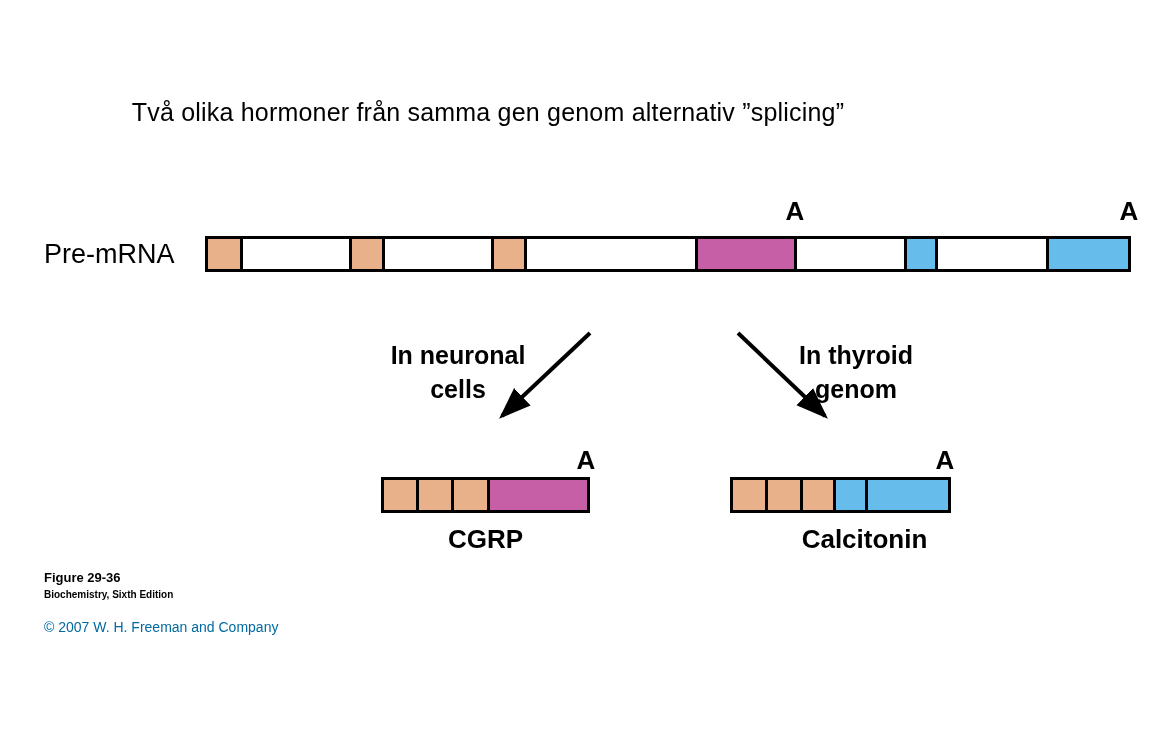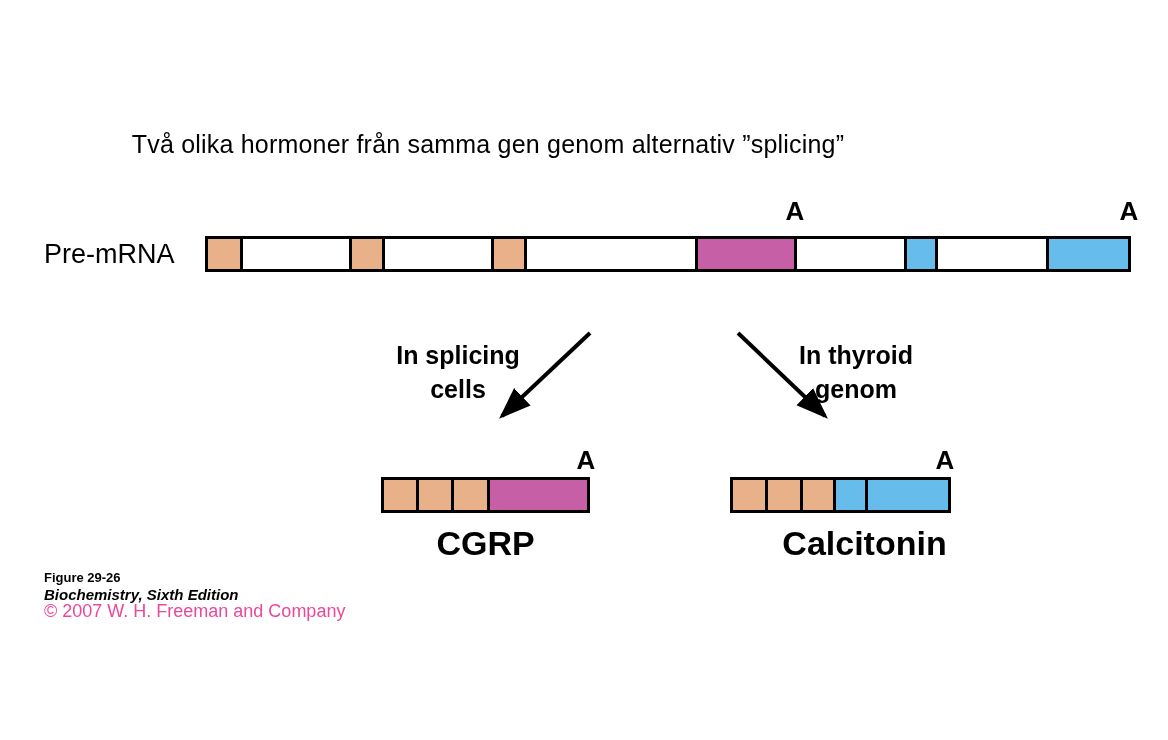--- a/index.html
+++ b/index.html
@@ -12,21 +12,20 @@
     font-family: "Liberation Sans", sans-serif;
     color: #000;
   }
   .abs { position: absolute; }
 
   .slide-title {
     top: 98px; left: 0; width: 976px;
     text-align: center;
     font-size: 25px;
     letter-spacing: 0.2px;
-    margin-top: 32px;
   }
 
   .pre-mrna-label {
     left: 44px; top: 239px;
     font-size: 27px;
     font-weight: normal;
   }
 
   .bar {
     display: flex;
@@ -61,31 +60,31 @@
   }
   .branch-neuronal { left: 368px; top: 338px; width: 180px; }
   .branch-thyroid  { left: 772px; top: 338px; width: 168px; }
 
   .arrow-layer {
     left: 0; top: 0; width: 1168px; height: 740px;
     pointer-events: none;
   }
 
   .product-label {
-    font-size: 34px;
+    font-size: 26px;
     font-weight: bold;
     text-align: center;
   }
   .label-cgrp { left: 381px; top: 524px; width: 209px; }
   .label-calc { left: 754px; top: 524px; width: 221px; }
 
   .caption { left: 44px; top: 569px; line-height: 17px; }
   .caption .fig    { font-size: 13px; font-weight: bold; }
-  .caption .src    { font-size: 15px; font-weight: bold; font-style: italic; }
-  .caption .copy   { font-size: 18px; color: #ec4899; margin-top: 0; }
+  .caption .src    { font-size: 10px; font-weight: bold; }
+  .caption .copy   { font-size: 14px; color: #0369a1; margin-top: 16px; }
 </style>
 </head>
 <body>
 
 <div class="canvas">
 
   <div class="abs slide-title">Två olika hormoner från samma gen genom alternativ ”splicing”</div>
 
   <div class="abs pre-mrna-label">Pre-mRNA</div>
 
@@ -109,21 +108,21 @@
   <svg class="abs arrow-layer" width="1168" height="740">
     <defs>
       <marker id="ah" markerWidth="10" markerHeight="8" refX="7" refY="3" orient="auto" markerUnits="strokeWidth">
         <path d="M0,0 L8,3 L0,6 Z" fill="#000"></path>
       </marker>
     </defs>
     <line x1="590" y1="333" x2="502" y2="416" stroke="#000" stroke-width="4" marker-end="url(#ah)"></line>
     <line x1="738" y1="333" x2="825" y2="416" stroke="#000" stroke-width="4" marker-end="url(#ah)"></line>
   </svg>
 
-  <div class="abs branch-label branch-neuronal">In splicing cells</div>
+  <div class="abs branch-label branch-neuronal">In neuronal cells</div>
   <div class="abs branch-label branch-thyroid">In thyroid genom</div>
 
   <div class="abs poly-a a-cgrp">A</div>
   <div class="abs bar bar-cgrp">
       <div class="segment" style="flex: 33 1 0px; background: rgb(232, 177, 137);"></div>
       <div class="segment" style="flex: 33 1 0px; background: rgb(232, 177, 137);"></div>
       <div class="segment" style="flex: 35 1 0px; background: rgb(232, 177, 137);"></div>
       <div class="segment" style="flex: 100 1 0px; background: rgb(199, 95, 166);"></div>
     </div>
   <div class="abs product-label label-cgrp">CGRP</div>
@@ -132,18 +131,18 @@
   <div class="abs bar bar-calc">
       <div class="segment" style="flex: 33 1 0px; background: rgb(232, 177, 137);"></div>
       <div class="segment" style="flex: 33 1 0px; background: rgb(232, 177, 137);"></div>
       <div class="segment" style="flex: 31 1 0px; background: rgb(232, 177, 137);"></div>
       <div class="segment" style="flex: 30 1 0px; background: rgb(102, 189, 236);"></div>
       <div class="segment" style="flex: 83 1 0px; background: rgb(102, 189, 236);"></div>
     </div>
   <div class="abs product-label label-calc">Calcitonin</div>
 
   <div class="abs caption">
-    <div class="fig">Figure 29-26</div>
+    <div class="fig">Figure 29-36</div>
     <div class="src">Biochemistry, Sixth Edition</div>
     <div class="copy">© 2007 W. H. Freeman and Company</div>
   </div>
 
 </div>
 
 </body></html>

